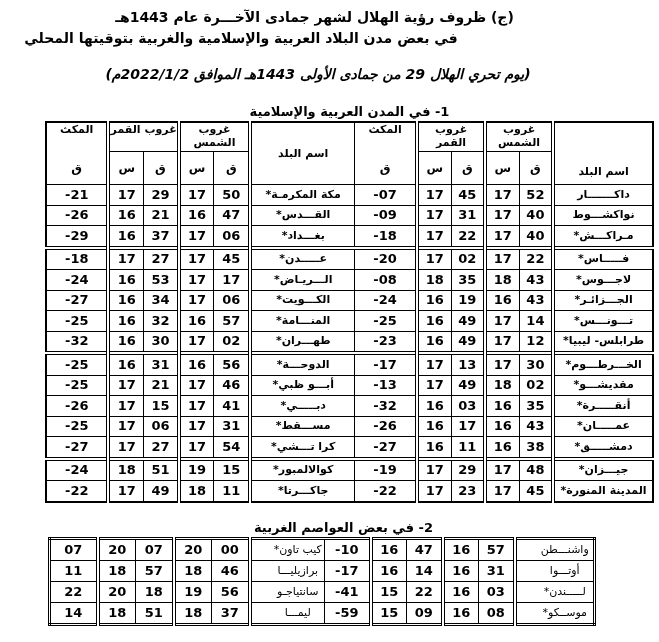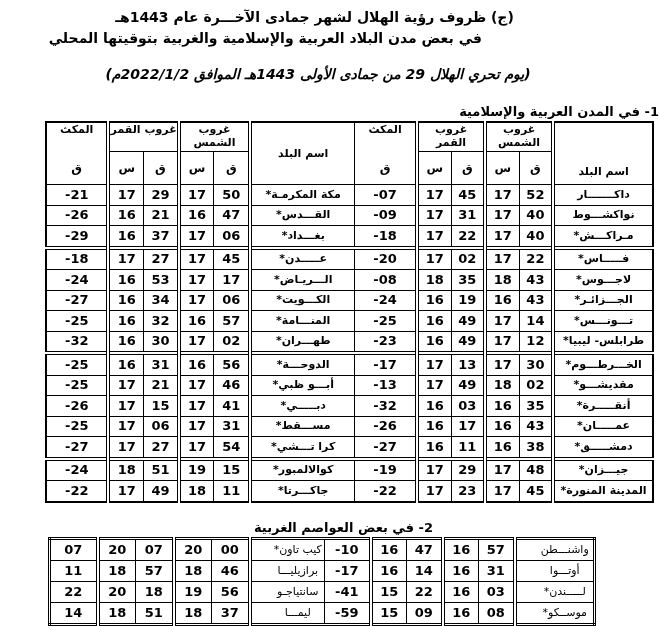--- a/index.html
+++ b/index.html
@@ -1,23 +1,23 @@
 <!DOCTYPE html>
 <html><head>
 <meta charset="utf-8">
 <style>
   html, body { margin: 0; padding: 0; background: #ffffff; }
   body { width: 659px; height: 642px; position: relative; overflow: hidden;
          font-family: "DejaVu Sans", "Liberation Sans", sans-serif; color: #000; }
   .title { position: absolute; direction: rtl; text-align: center; font-weight: bold;
            font-size: 14px; white-space: nowrap; }
   #t1 { top: 9px; left: 0; width: 659px; padding-right: 30px; box-sizing: border-box; }
-  #t2 { top: 30px; left: 0; width: 542px; padding-right: 60px; box-sizing: border-box; text-align: right; }
+  #t2 { top: 30px; left: 0; width: 542px; padding-right: 60px; box-sizing: border-box; }
   #t3 { top: 66px; left: 0; width: 596px; padding-left: 40px; box-sizing: border-box; font-style: italic; }
-  #sec1 { top: 104px; left: 0; width: 659px; font-size: 13px; padding-left: 40px; box-sizing: border-box; text-align: right; }
+  #sec1 { top: 104px; left: 0; width: 659px; font-size: 13px; padding-left: 40px; box-sizing: border-box; }
   #sec2 { top: 520px; left: 0; width: 659px; font-size: 13px; padding-left: 28px; box-sizing: border-box; }
 
   table { position: absolute; border-collapse: collapse; direction: rtl; table-layout: fixed; }
   td, th { border: 1.5px solid #000; text-align: center; padding: 0; font-weight: bold; }
   #tbl1 { top: 121px; left: 45px; width: 609px; border: 2px solid #000; }
   #tbl1 th { font-size: 11px; font-weight: bold; height: 28px; vertical-align: top; }
   #tbl1 th.sub { height: 32px; vertical-align: middle; font-size: 12px; }
   #tbl1 td { font-size: 13px; height: 19.5px; line-height: 18px; }
   #tbl1 td.name { font-size: 11px; font-weight: bold; }
   #tbl1 tr.sep td { border-top: 4px double #000; }

